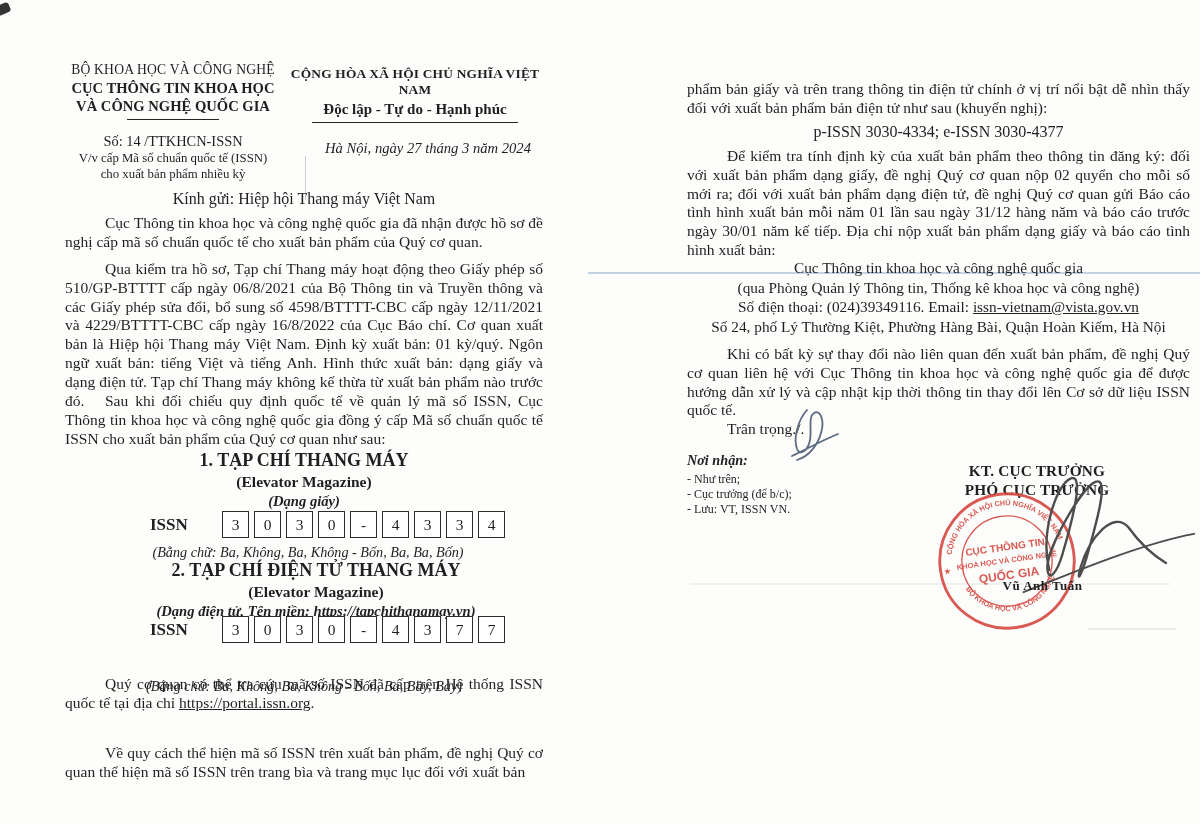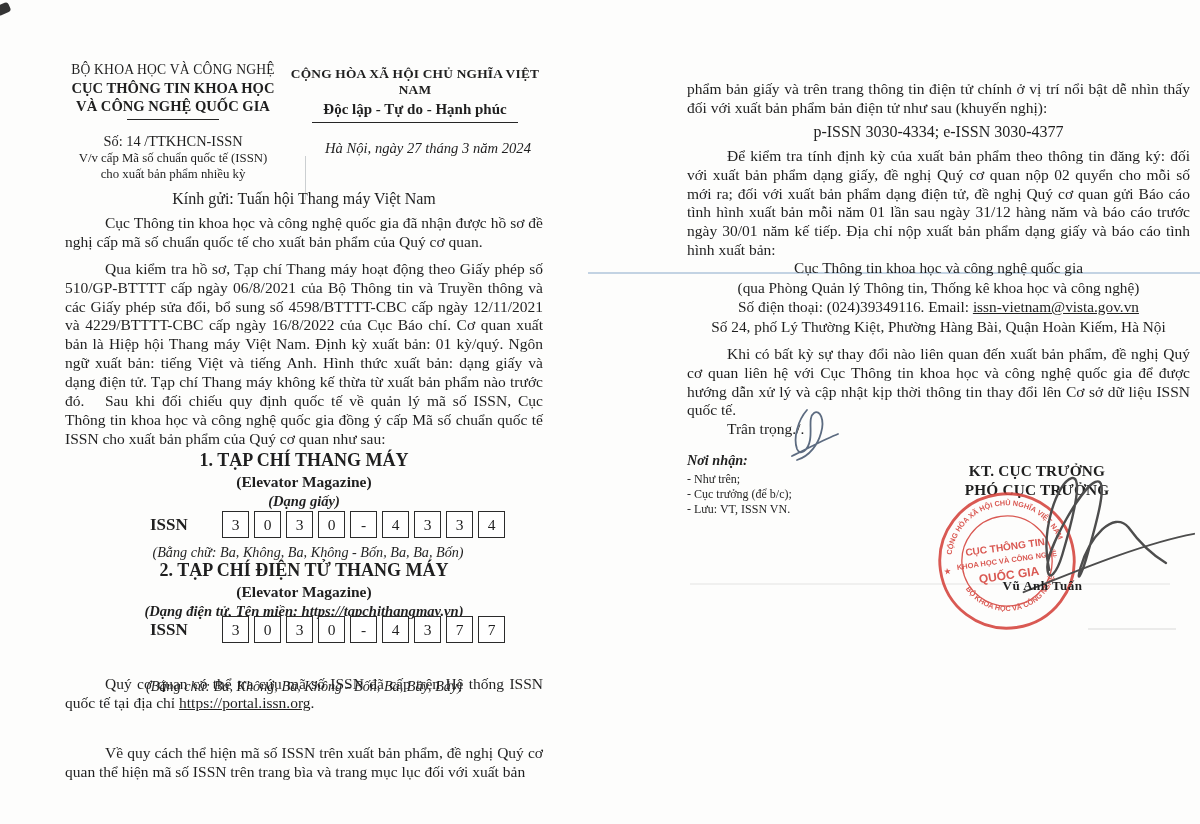--- a/index.html
+++ b/index.html
@@ -71,21 +71,21 @@
         </div>
       </div>
       <div class="lh-col abs" style="left:222px;top:4px;width:256px;">
         <div class="motto1">CỘNG HÒA XÃ HỘI CHỦ NGHĨA VIỆT NAM</div>
         <div class="motto2">Độc lập - Tự do - Hạnh phúc</div>
         <div class="rule" style="width:206px;"></div>
         <div class="place-date">Hà Nội, ngày 27 tháng 3 năm 2024</div>
       </div>
     </div>
 
-    <div class="abs salutation" style="left:0;top:190px;width:478px;">Kính gửi: Tuấn hội Thang máy Việt Nam</div>
+    <div class="abs salutation" style="left:0;top:190px;width:478px;">Kính gửi: Hiệp hội Thang máy Việt Nam</div>
 
     <div class="abs para" style="left:0;top:214px;width:478px;">Cục Thông tin khoa học và công nghệ quốc gia đã nhận được hồ sơ đề nghị cấp mã số chuẩn quốc tế cho xuất bản phẩm của Quý cơ quan.</div>
 
     <div class="abs para" style="left:0;top:260px;width:478px;">Qua kiểm tra hồ sơ, Tạp chí Thang máy hoạt động theo Giấy phép số 510/GP-BTTTT cấp ngày 06/8/2021 của Bộ Thông tin và Truyền thông và các Giấy phép sửa đổi, bổ sung số 4598/BTTTT-CBC cấp ngày 12/11/2021 và 4229/BTTTT-CBC cấp ngày 16/8/2022 của Cục Báo chí. Cơ quan xuất bản là Hiệp hội Thang máy Việt Nam. Định kỳ xuất bản: 01 kỳ/quý. Ngôn ngữ xuất bản: tiếng Việt và tiếng Anh. Hình thức xuất bản: dạng giấy và dạng điện tử. Tạp chí Thang máy không kế thừa từ xuất bản phẩm nào trước đó.</div>
 
     <div class="abs para" style="left:0;top:392px;width:478px;">Sau khi đối chiếu quy định quốc tế về quản lý mã số ISSN, Cục Thông tin khoa học và công nghệ quốc gia đồng ý cấp Mã số chuẩn quốc tế ISSN cho xuất bản phẩm của Quý cơ quan như sau:</div>
 
     <div class="abs" style="left:0;top:450px;width:478px;">
       <div class="item-title">1. TẠP CHÍ THANG MÁY</div>
       <div class="item-sub">(Elevator Magazine)</div>
@@ -102,21 +102,21 @@
         <span class="digit-box">-</span>
         <span class="digit-box">4</span>
         <span class="digit-box">3</span>
         <span class="digit-box">3</span>
         <span class="digit-box">4</span>
       </span>
     </div>
 
     <div class="abs in-words" style="left:4px;top:544px;width:478px;">(Bằng chữ: Ba, Không, Ba, Không - Bốn, Ba, Ba, Bốn)</div>
 
-    <div class="abs" style="left:0;top:560px;width:478px;">
+    <div class="abs" style="left:12px;top:560px;width:478px;">
       <div class="item-title">2. TẠP CHÍ ĐIỆN TỬ THANG MÁY</div>
       <div class="item-sub">(Elevator Magazine)</div>
       <div class="item-form">(Dạng điện tử, Tên miền: https://tapchithangmay.vn)</div>
     </div>
 
     <div class="abs issn-row" style="left:0;top:616px;width:478px;">
       <span class="issn-label">ISSN</span>
       <span class="digit-boxes">
         <span class="digit-box">3</span>
         <span class="digit-box">0</span>

